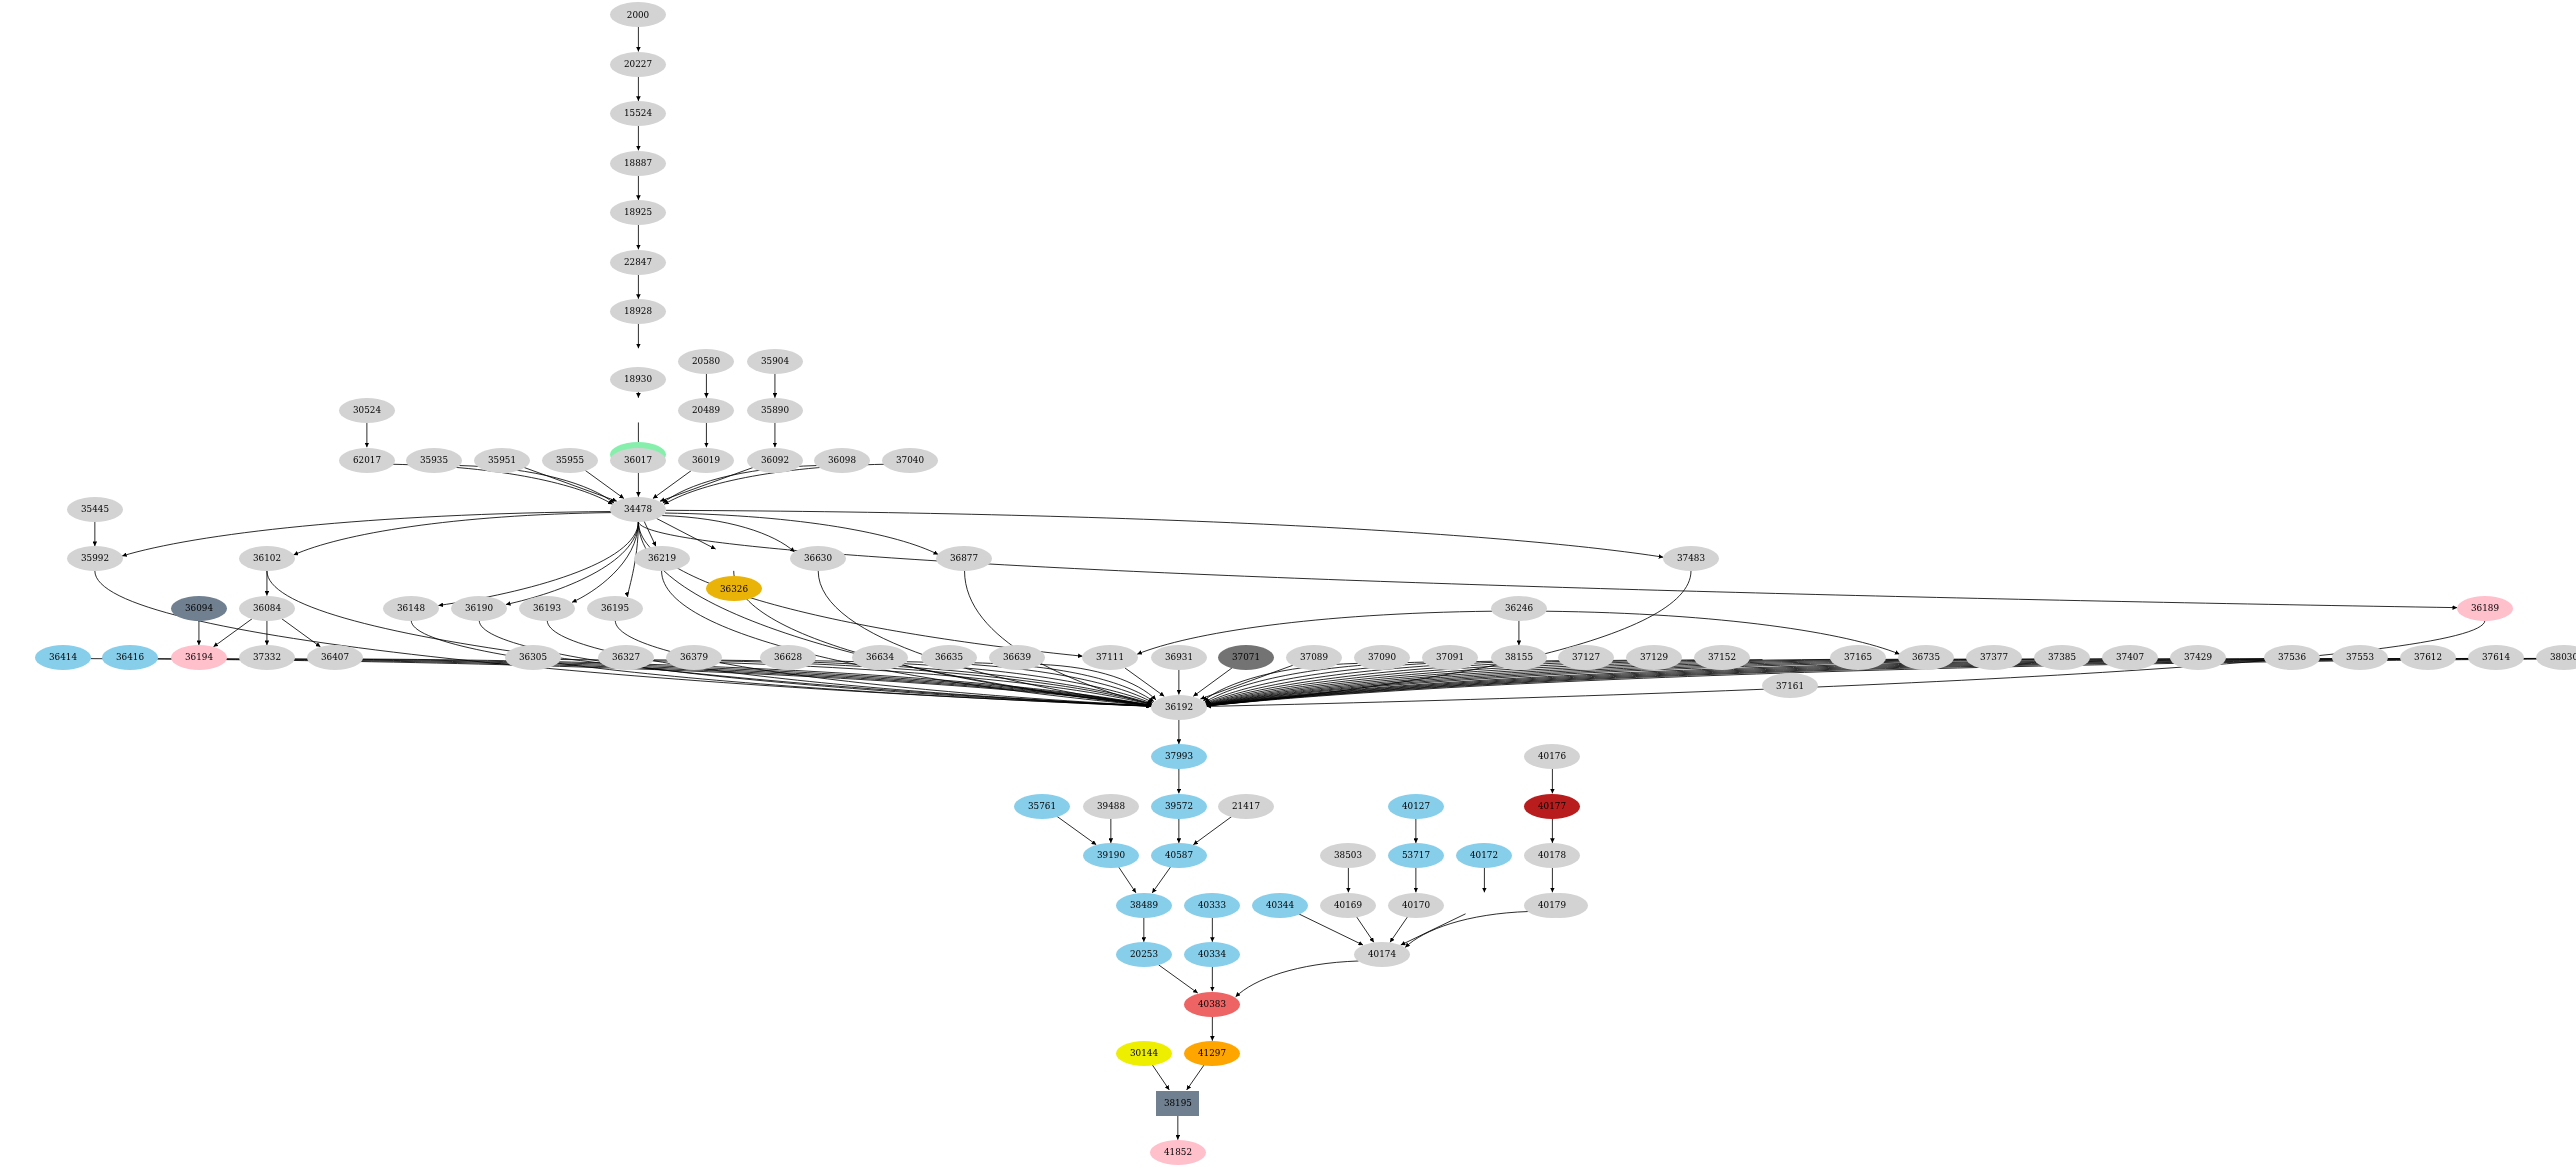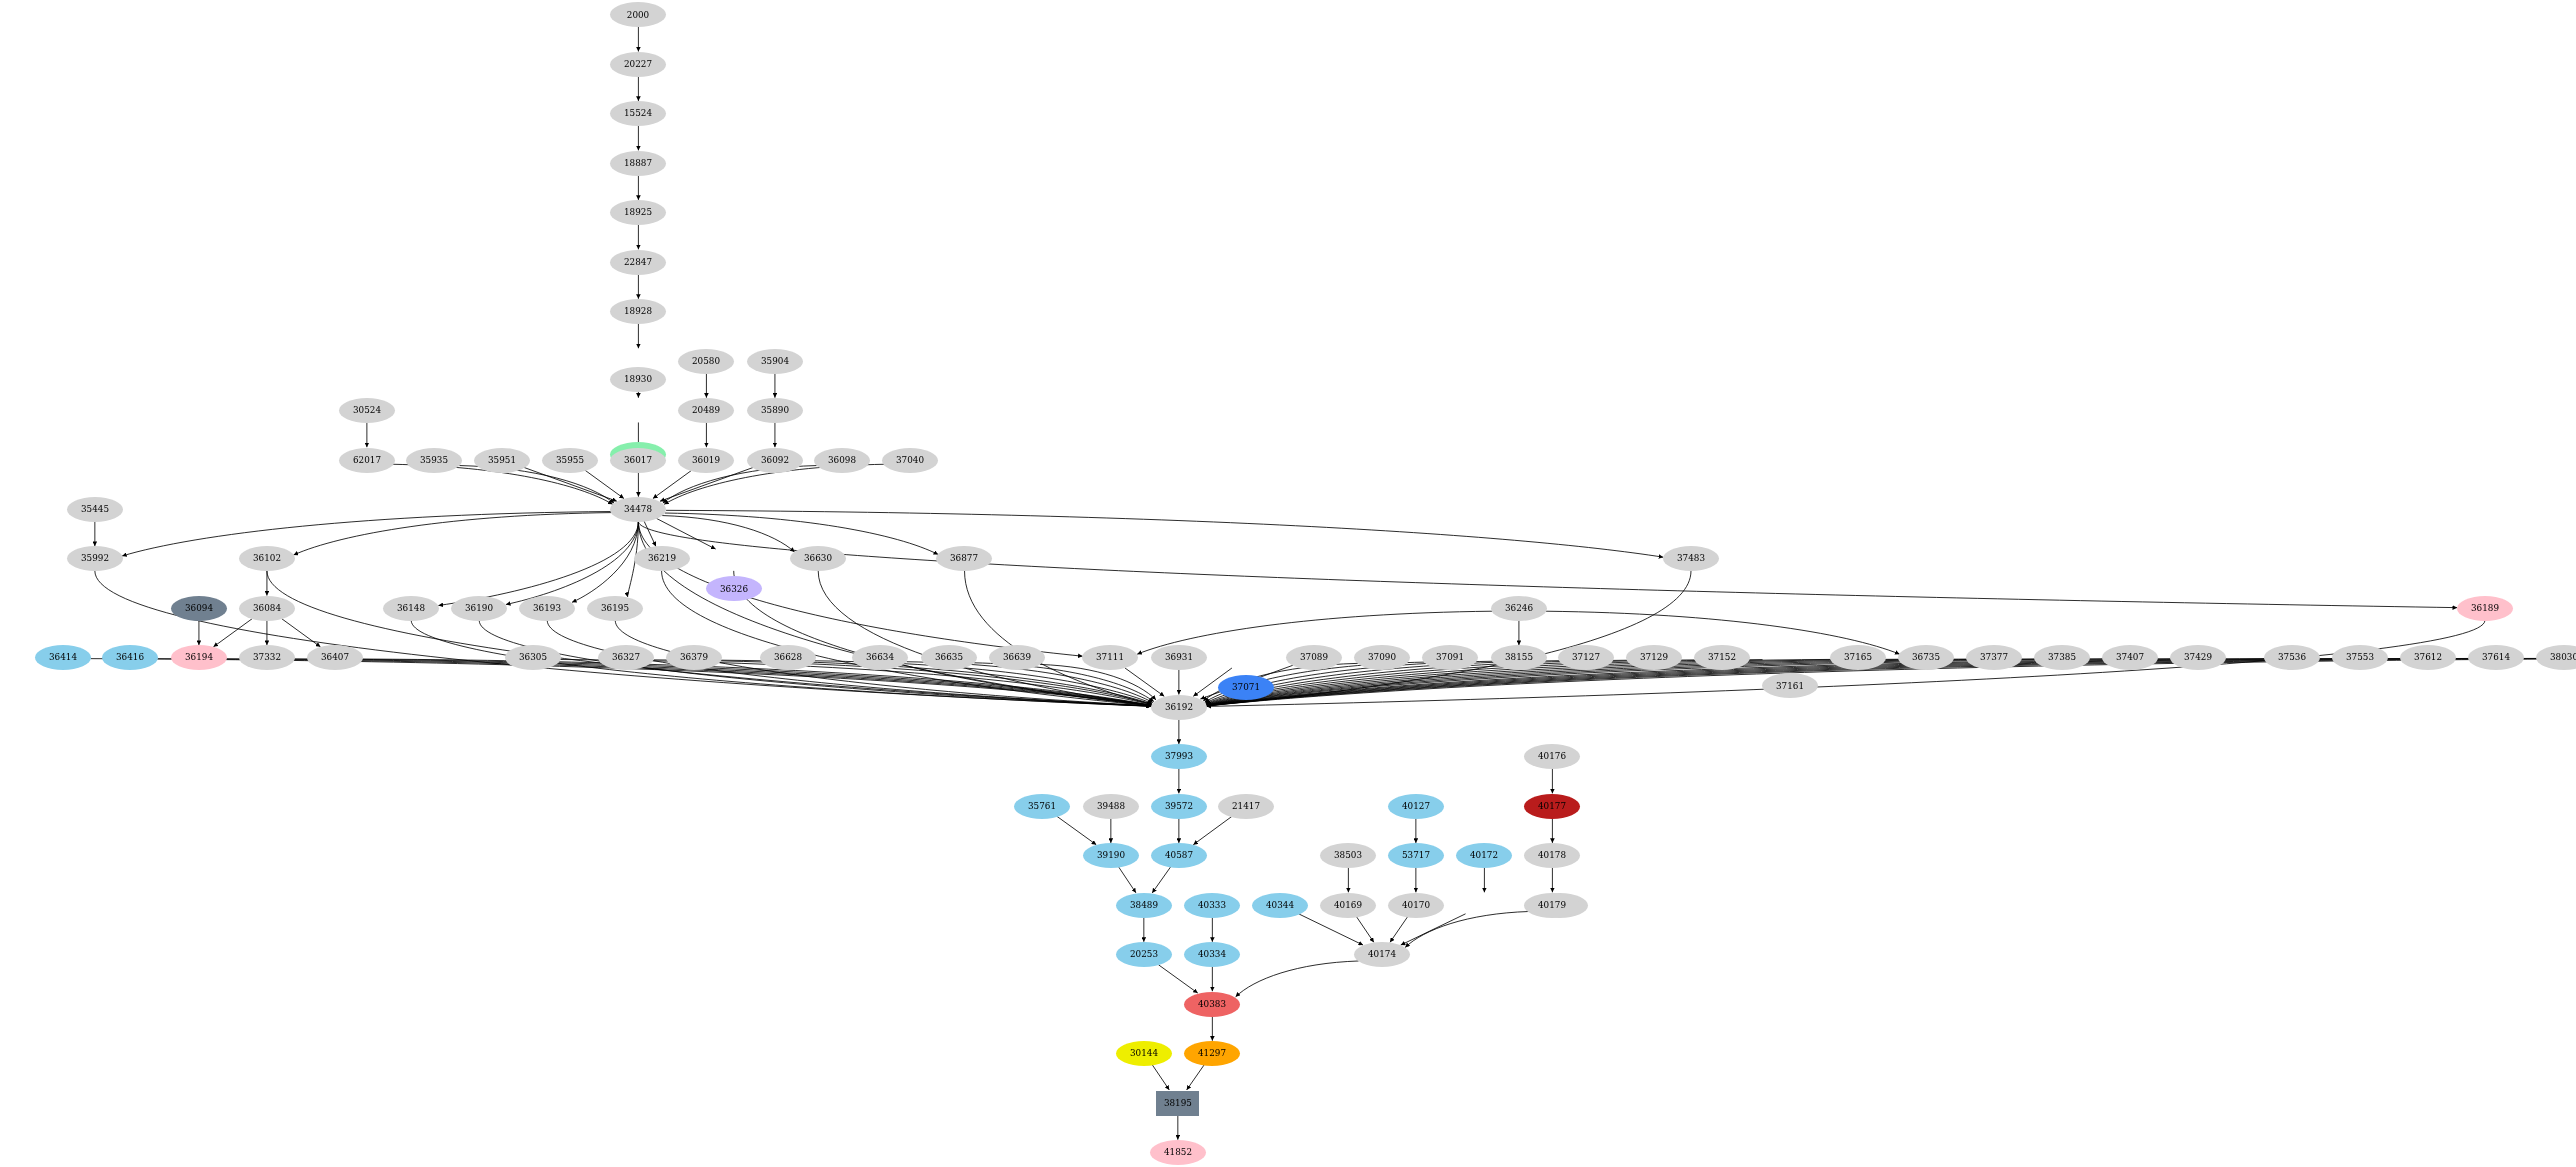--- a/index.html
+++ b/index.html
@@ -227,21 +227,21 @@
       </div>
       <div class="node" style="left: 95px; top: 558px; background: rgb(211, 211, 211);">
         <span class="node-label">35992</span>
       </div>
       <div class="node" style="left: 267px; top: 558px; background: rgb(211, 211, 211);">
         <span class="node-label">36102</span>
       </div>
       <div class="node" style="left: 662px; top: 558px; background: rgb(211, 211, 211);">
         <span class="node-label">36219</span>
       </div>
-      <div class="node" style="left: 734px; top: 558px; background: #c4b5fd; margin-top: 18px;">
+      <div class="node" style="left: 734px; top: 558px; background: #eab308; margin-top: 18px;">
         <span class="node-label">36326</span>
       </div>
       <div class="node" style="left: 818px; top: 558px; background: rgb(211, 211, 211);">
         <span class="node-label">36630</span>
       </div>
       <div class="node" style="left: 964px; top: 558px; background: rgb(211, 211, 211);">
         <span class="node-label">36877</span>
       </div>
       <div class="node" style="left: 1691px; top: 558px; background: rgb(211, 211, 211);">
         <span class="node-label">37483</span>
@@ -305,21 +305,21 @@
       </div>
       <div class="node" style="left: 1017px; top: 657px; background: rgb(211, 211, 211);">
         <span class="node-label">36639</span>
       </div>
       <div class="node" style="left: 1110px; top: 657px; background: rgb(211, 211, 211);">
         <span class="node-label">37111</span>
       </div>
       <div class="node" style="left: 1179px; top: 657px; background: rgb(211, 211, 211);">
         <span class="node-label">36931</span>
       </div>
-      <div class="node" style="left: 1246px; top: 687px; background: #3b82f6; text-align: right;">
+      <div class="node" style="left: 1246px; top: 657px; background: #737373; text-align: right;">
         <span class="node-label">37071</span>
       </div>
       <div class="node" style="left: 1314px; top: 657px; background: rgb(211, 211, 211);">
         <span class="node-label">37089</span>
       </div>
       <div class="node" style="left: 1382px; top: 657px; background: rgb(211, 211, 211);">
         <span class="node-label">37090</span>
       </div>
       <div class="node" style="left: 1450px; top: 657px; background: rgb(211, 211, 211);">
         <span class="node-label">37091</span>

